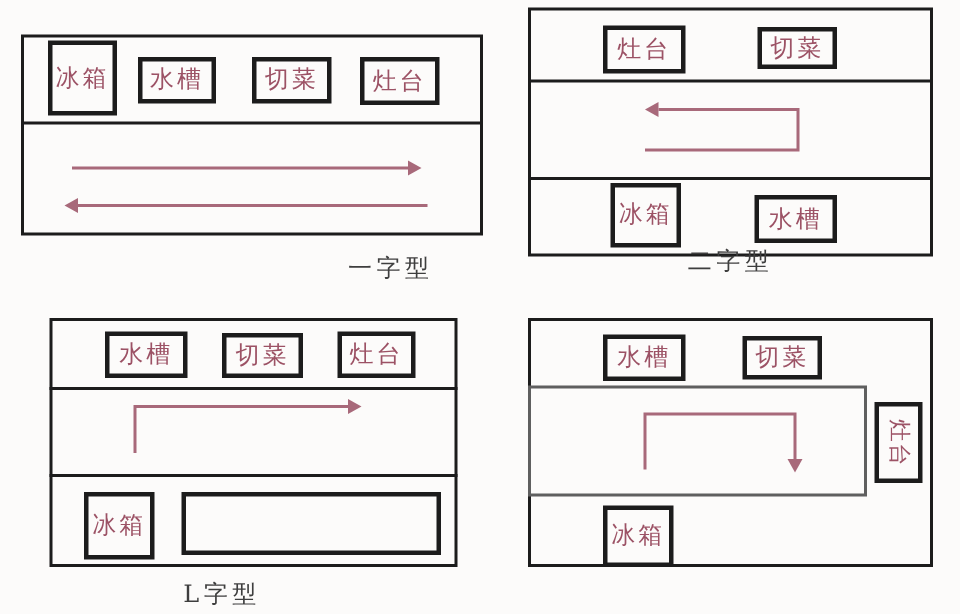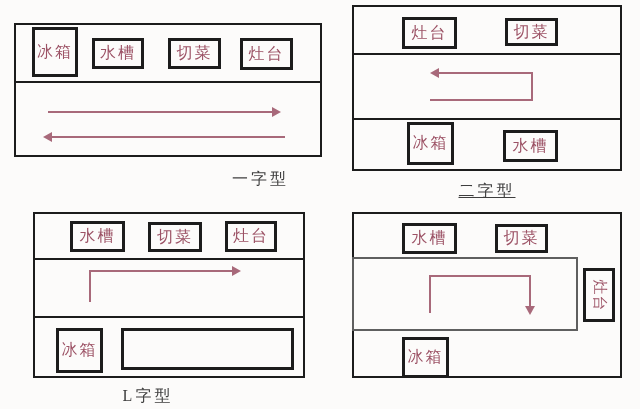--- a/index.html
+++ b/index.html
@@ -93,38 +93,38 @@
   <div class="station" style="left:402px; top:17px; width:55px; height:32px;">灶台</div>
   <div class="station" style="left:505px; top:18px; width:53px; height:28px;">切菜</div>
   <div class="station" style="left:407px; top:122px; width:47px; height:43px;">冰箱</div>
   <div class="station" style="left:503px; top:130px; width:55px; height:32px;">水槽</div>
 
   <svg class="arrow" style="left:420px; top:64px;" width="122" height="46" viewBox="0 0 122 46">
     <polyline points="10,36 112,36 112,9 19,9"></polyline>
     <polygon points="19,4 10,9 19,14"></polygon>
   </svg>
 
-  <div class="caption" style="left:352px; top:181px; width:270px;text-decoration:underline;">二字型</div>
+  <div class="caption" style="left:352px; top:164px; width:270px;">二字型</div>
 
   <div class="room" style="left:33px; top:212px; width:272px; height:166px;"></div>
   <div class="divider" style="left:33px; top:258px; width:272px;"></div>
   <div class="divider" style="left:33px; top:316px; width:272px;"></div>
 
   <div class="station" style="left:70px; top:221px; width:55px; height:31px;">水槽</div>
   <div class="station" style="left:148px; top:222px; width:54px; height:30px;">切菜</div>
   <div class="station" style="left:225px; top:221px; width:52px; height:31px;">灶台</div>
   <div class="station" style="left:56px; top:328px; width:47px; height:45px;">冰箱</div>
   <div class="station" style="left:121px; top:328px; width:173px; height:42px;"></div>
 
   <svg class="arrow" style="left:82px; top:263px;" width="170" height="48" viewBox="0 0 170 48">
     <polyline points="8,39 8,8 150,8"></polyline>
     <polygon points="150,3 159,8 150,13"></polygon>
   </svg>
 
-  <div class="caption" style="left:33px; top:386px; width:230px;font-family:Liberation Serif, serif;">L字型</div>
+  <div class="caption" style="left:33px; top:386px; width:230px;">L字型</div>
 
   <div class="room" style="left:352px; top:212px; width:270px; height:166px;"></div>
   <div class="inner-zone" style="left:352px; top:257px; width:226px; height:74px;"></div>
 
   <div class="station" style="left:402px; top:223px; width:55px; height:31px;">水槽</div>
   <div class="station" style="left:495px; top:224px; width:53px; height:29px;">切菜</div>
   <div class="station vertical" style="left:583px; top:268px; width:32px; height:54px;">
     <span class="vtext">灶台</span>
   </div>
   <div class="station" style="left:402px; top:337px; width:47px; height:41px;">冰箱</div>

